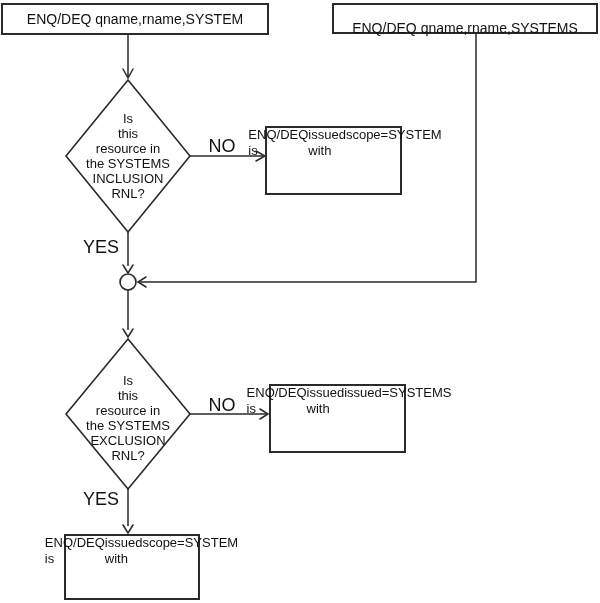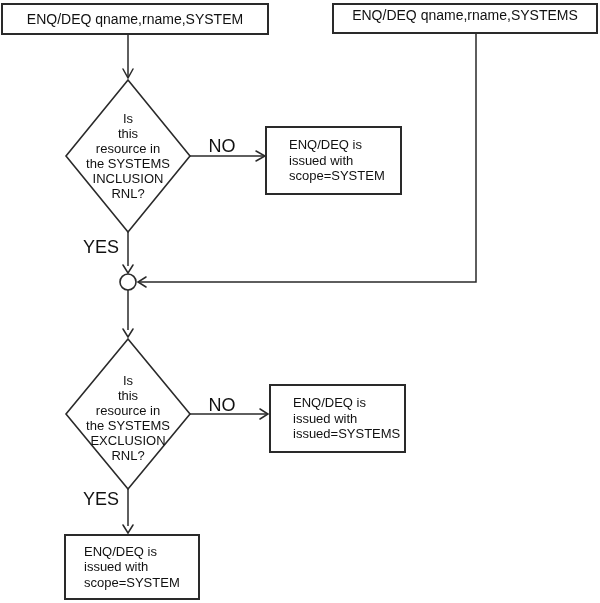--- a/index.html
+++ b/index.html
@@ -16,21 +16,21 @@
   .arrowhead{stroke:var(--line);fill:none;stroke-width:1.5px;stroke-linecap:round;}
   .shape-rect{stroke:var(--line);fill:var(--node-fill);stroke-width:2px;}
   .shape-diamond{stroke:var(--line);fill:var(--node-fill);stroke-width:1.6px;}
   .shape-circle{stroke:var(--line);fill:var(--node-fill);stroke-width:1.6px;}
   .label{position:absolute;color:var(--text);}
   .box-label{
     display:flex;align-items:center;justify-content:center;text-align:center;
     font-size:14px;line-height:16px;white-space:nowrap;
   }
   .result-label{
-    display:flex;flex-direction:column;justify-content:center;
+    display:flex;flex-direction:row;justify-content:center;
     font-size:13px;line-height:15.5px;text-align:left;
   }
   .diamond-label{
     display:flex;flex-direction:column;justify-content:center;align-items:center;
     font-size:13px;line-height:15px;text-align:right;
   }
   .edge-label{font-size:18px;line-height:16px;text-align:center;}
 </style>
 </head>
 <body>
@@ -73,21 +73,21 @@
     <polygon class="shape-diamond" points="128,80 190,156 128,232 66,156"></polygon>
     <rect class="shape-rect" x="266" y="127" width="135" height="67"></rect>
     <circle class="shape-circle" cx="128" cy="282" r="8"></circle>
     <polygon class="shape-diamond" points="128,339 190,414 128,489 66,414"></polygon>
     <rect class="shape-rect" x="270" y="385" width="135" height="67"></rect>
     <rect class="shape-rect" x="65" y="535" width="134" height="64"></rect>
   </svg>
 
   <div class="label box-label" style="left:2px;top:4px;width:266px;height:30px;">ENQ/DEQ qname,rname,SYSTEM</div>
 
-  <div class="label box-label" style="left:333px;top:0;width:264px;height:29px;">ENQ/DEQ qname,rname,SYSTEMS</div>
+  <div class="label box-label" style="left:333px;top:13px;width:264px;height:29px;">ENQ/DEQ qname,rname,SYSTEMS</div>
 
   <div class="label diamond-label" style="left:66px;top:80px;width:124px;height:152px;">
     <div>Is</div>
     <div>this</div>
     <div>resource in</div>
     <div>the SYSTEMS</div>
     <div>INCLUSION</div>
     <div>RNL?</div>
   </div>
 

